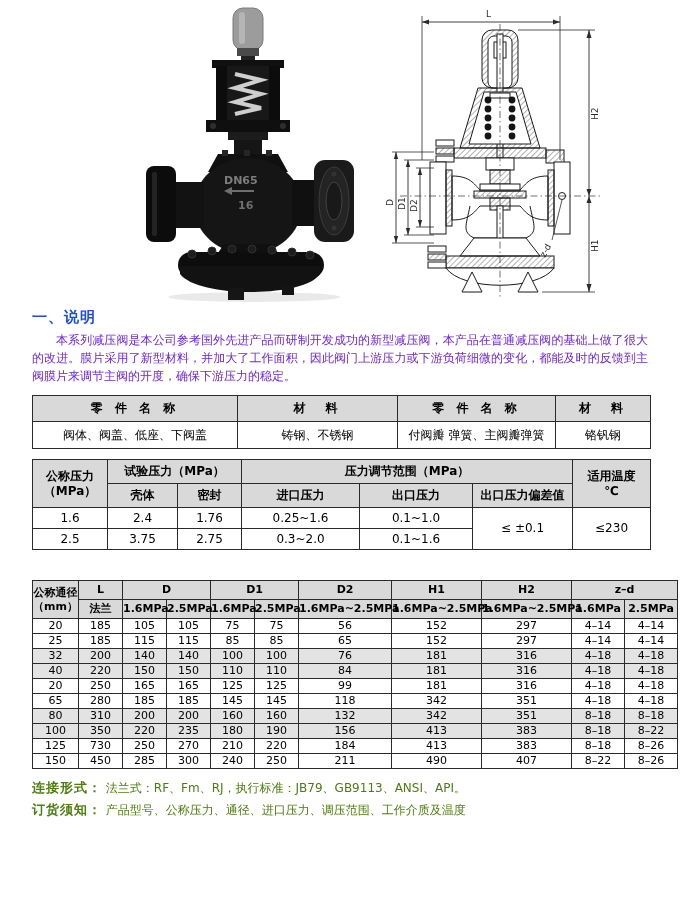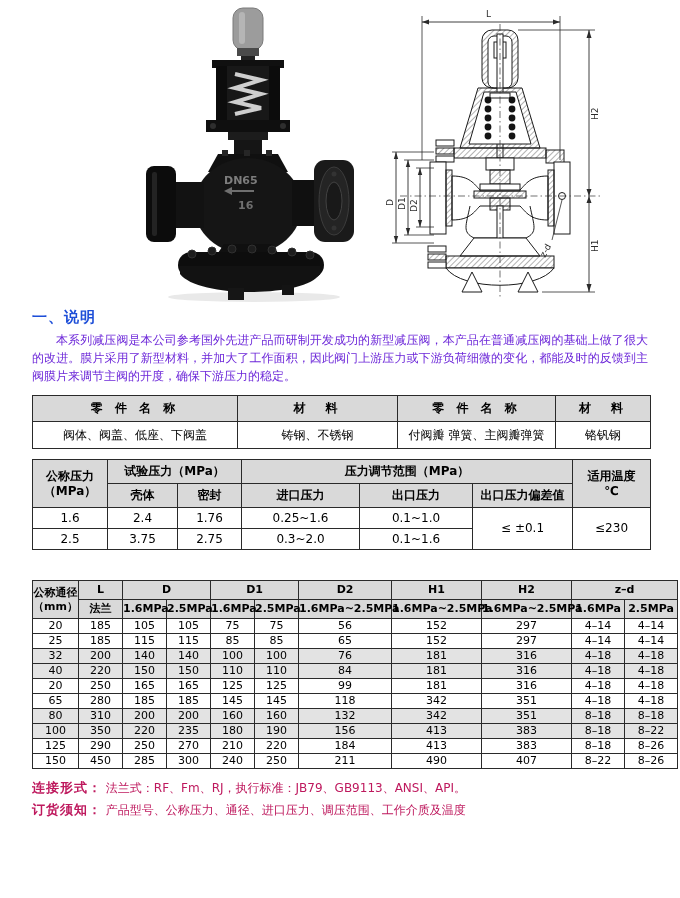--- a/index.html
+++ b/index.html
@@ -56,21 +56,21 @@
   .t-dim col.c1{width:46px}.t-dim col.c2{width:44px}.t-dim col.c3{width:44px}
   .t-dim col.c4{width:44px}.t-dim col.c5{width:44px}.t-dim col.c6{width:44px}
   .t-dim col.c7{width:93px}.t-dim col.c8{width:90px}.t-dim col.c9{width:90px}
   .t-dim col.c10{width:53px}.t-dim col.c11{width:53px}
   .t-dim th { height:19px; font-size:11px; }
   .t-dim td { height:15px; font-size:11px; padding:0; }
   .t-dim tbody tr:nth-child(4n+3) td,
   .t-dim tbody tr:nth-child(4n) td { background:#e3e3e3; }
 
   
-  .foot-line { font-size:12px; margin-top:4px; color:#be185d; }
+  .foot-line { font-size:12px; margin-top:4px; color:#4d7c0f; }
   .foot-line b { font-size:13px; letter-spacing:1px; }
 </style>
 </head>
 <body>
 
 <div class="page">
 
   <div class="figures">
 
     <svg class="photo-svg" width="222" height="300" viewBox="0 0 222 300">
@@ -461,21 +461,21 @@
             <td>180</td>
             <td>190</td>
             <td>156</td>
             <td>413</td>
             <td>383</td>
             <td>8–18</td>
             <td>8–22</td>
           </tr>
           <tr>
             <td>125</td>
-            <td>290</td>
+            <td>730</td>
             <td>250</td>
             <td>270</td>
             <td>210</td>
             <td>220</td>
             <td>184</td>
             <td>413</td>
             <td>383</td>
             <td>8–18</td>
             <td>8–26</td>
           </tr>

